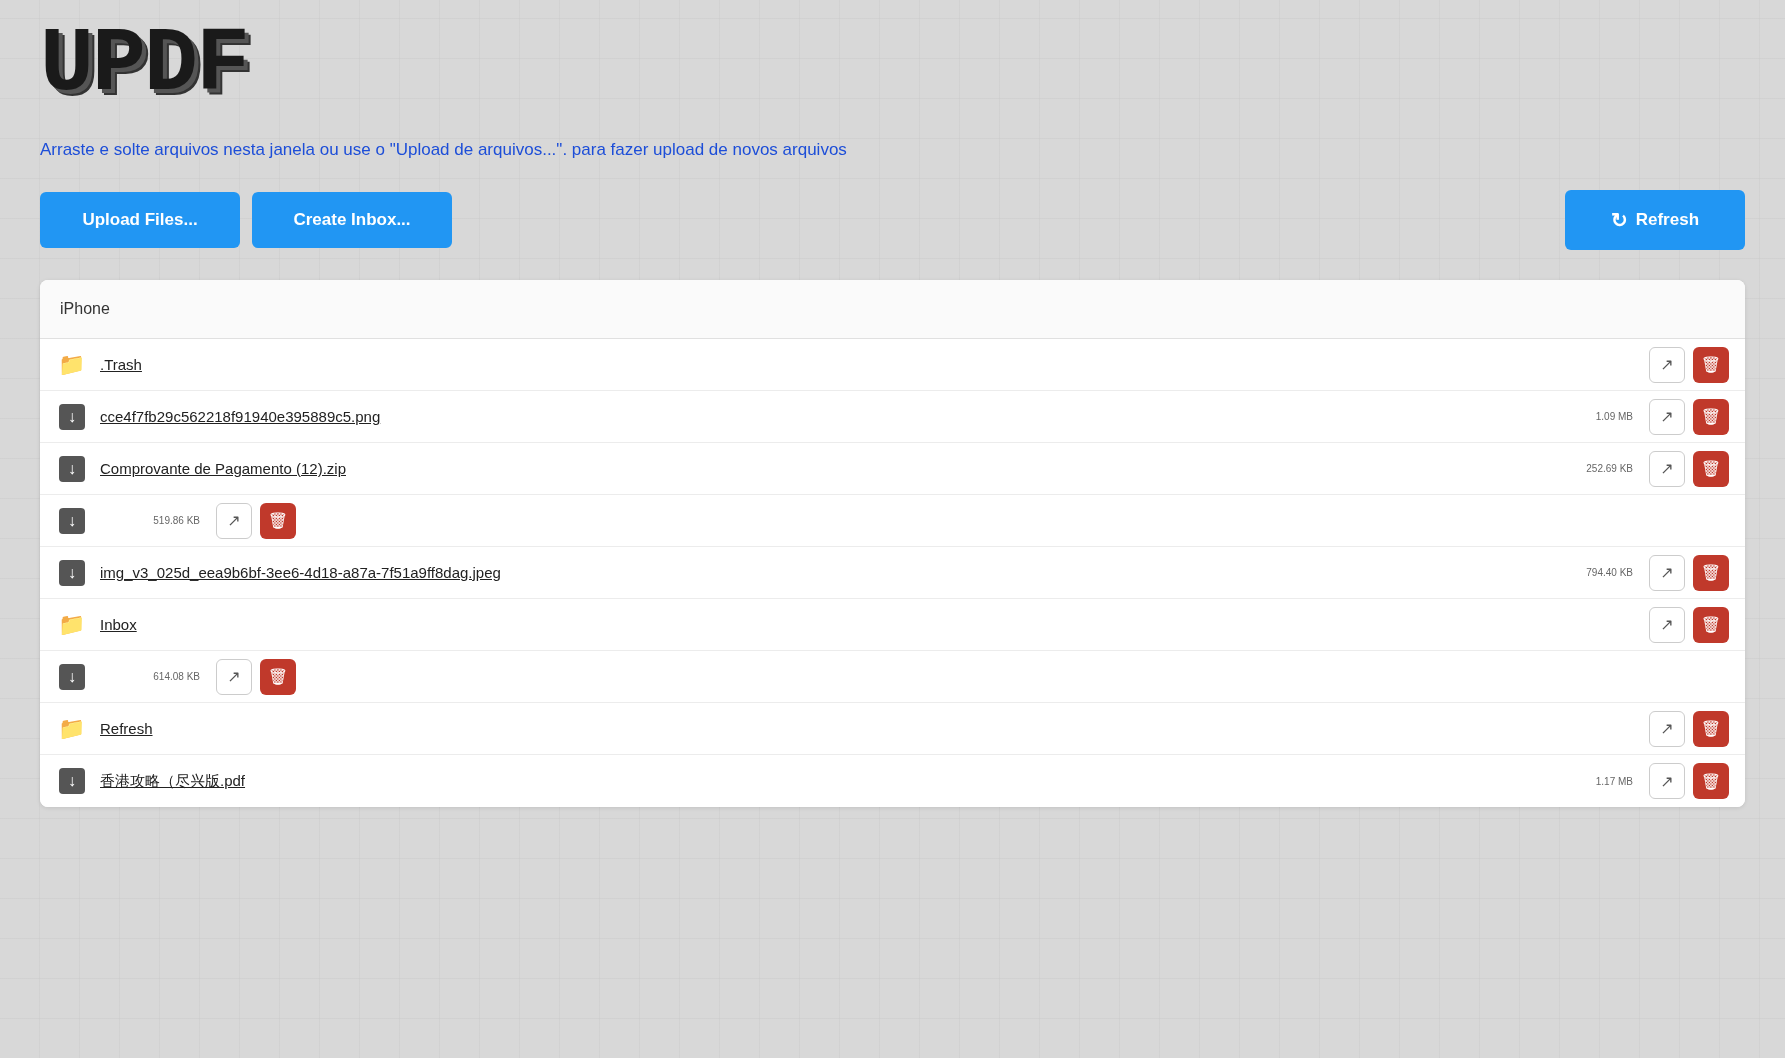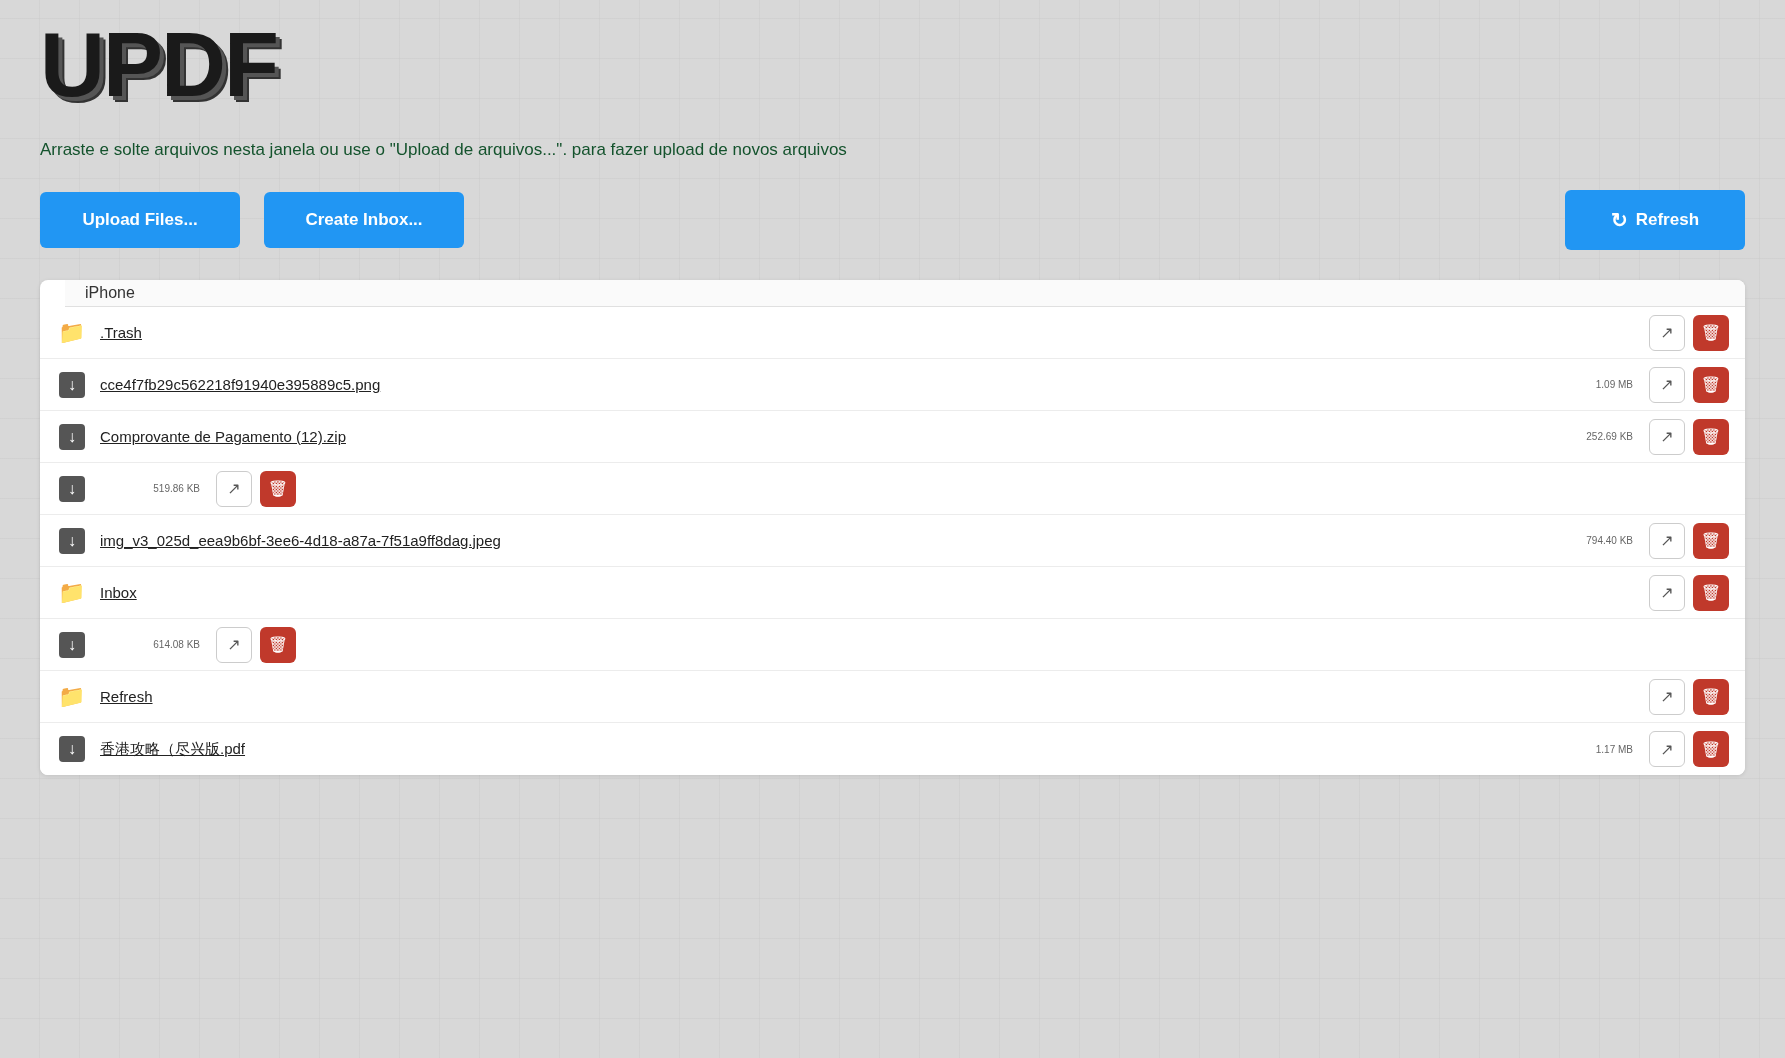--- a/index.html
+++ b/index.html
@@ -22,34 +22,34 @@
       padding: 20px 40px 10px 40px;
     }
 
     .logo {
       font-size: 90px;
       font-weight: 900;
       color: #1a1a1a;
       letter-spacing: -2px;
       text-shadow: 4px 4px 0 #555, 6px 6px 0 #333;
       line-height: 1;
-      font-family: Liberation Sans, sans-serif;
+      font-family: Liberation Mono, monospace;
     }
 
     .subtitle {
       padding: 20px 56px 20px 40px;
       font-size: 17px;
-      color: #14532d;
+      color: #1d4ed8;
     }
 
     .toolbar {
       display: flex;
       align-items: center;
       padding: 10px 40px 20px 40px;
-      gap: 24px;
+      gap: 12px;
     }
 
     .btn-blue {
       background: #2196F3;
       color: white;
       border: none;
       border-radius: 6px;
       padding: 18px 30px;
       font-size: 17px;
       font-weight: 600;
@@ -68,27 +68,26 @@
 
     .file-browser {
       margin: 10px 40px;
       background: white;
       border-radius: 8px;
       overflow: hidden;
       box-shadow: 0 1px 4px rgba(0,0,0,0.1);
     }
 
     .location-bar {
-      padding: 4px 20px;
+      padding: 20px 20px;
       font-size: 16px;
       font-weight: 500;
       color: #333;
       border-bottom: 1px solid #e0e0e0;
       background: #fafafa;
-      margin-left: 25px;
     }
 
     .file-row {
       display: flex;
       align-items: center;
       padding: 0 16px;
       height: 52px;
       border-bottom: 1px solid #ececec;
       background: white;
     }

